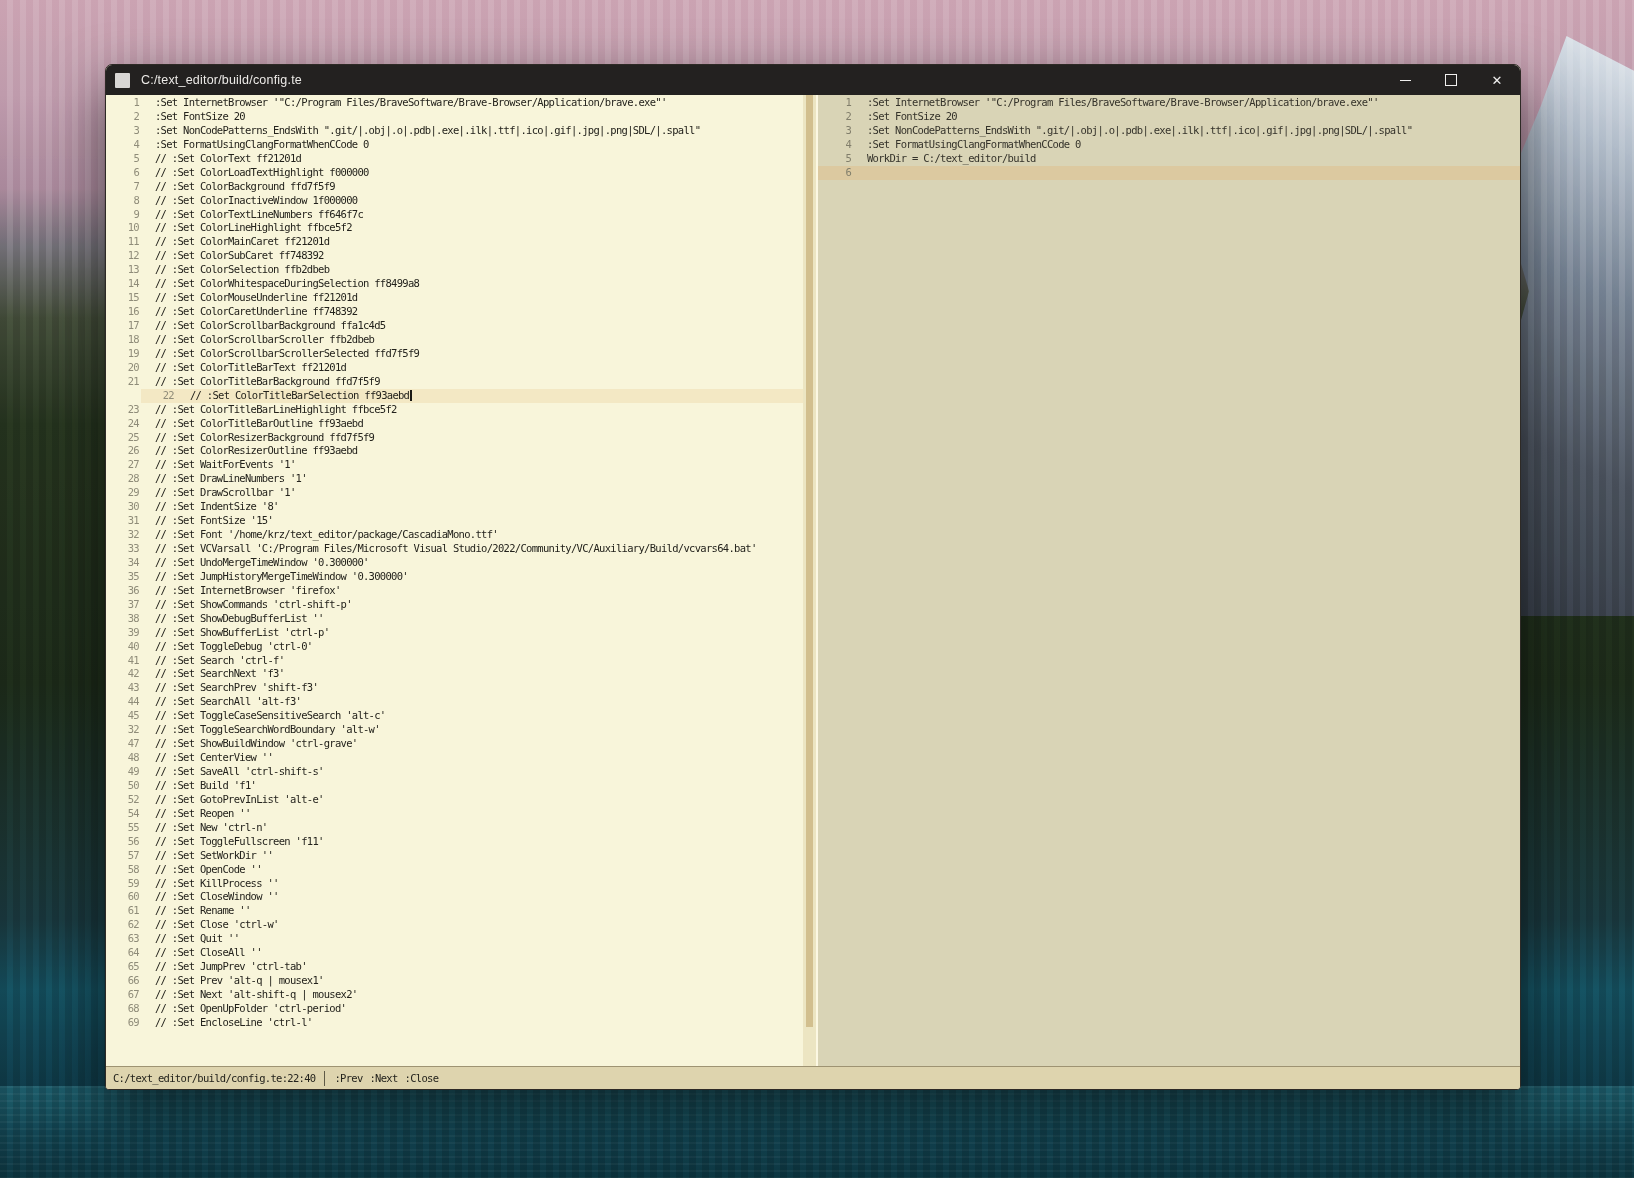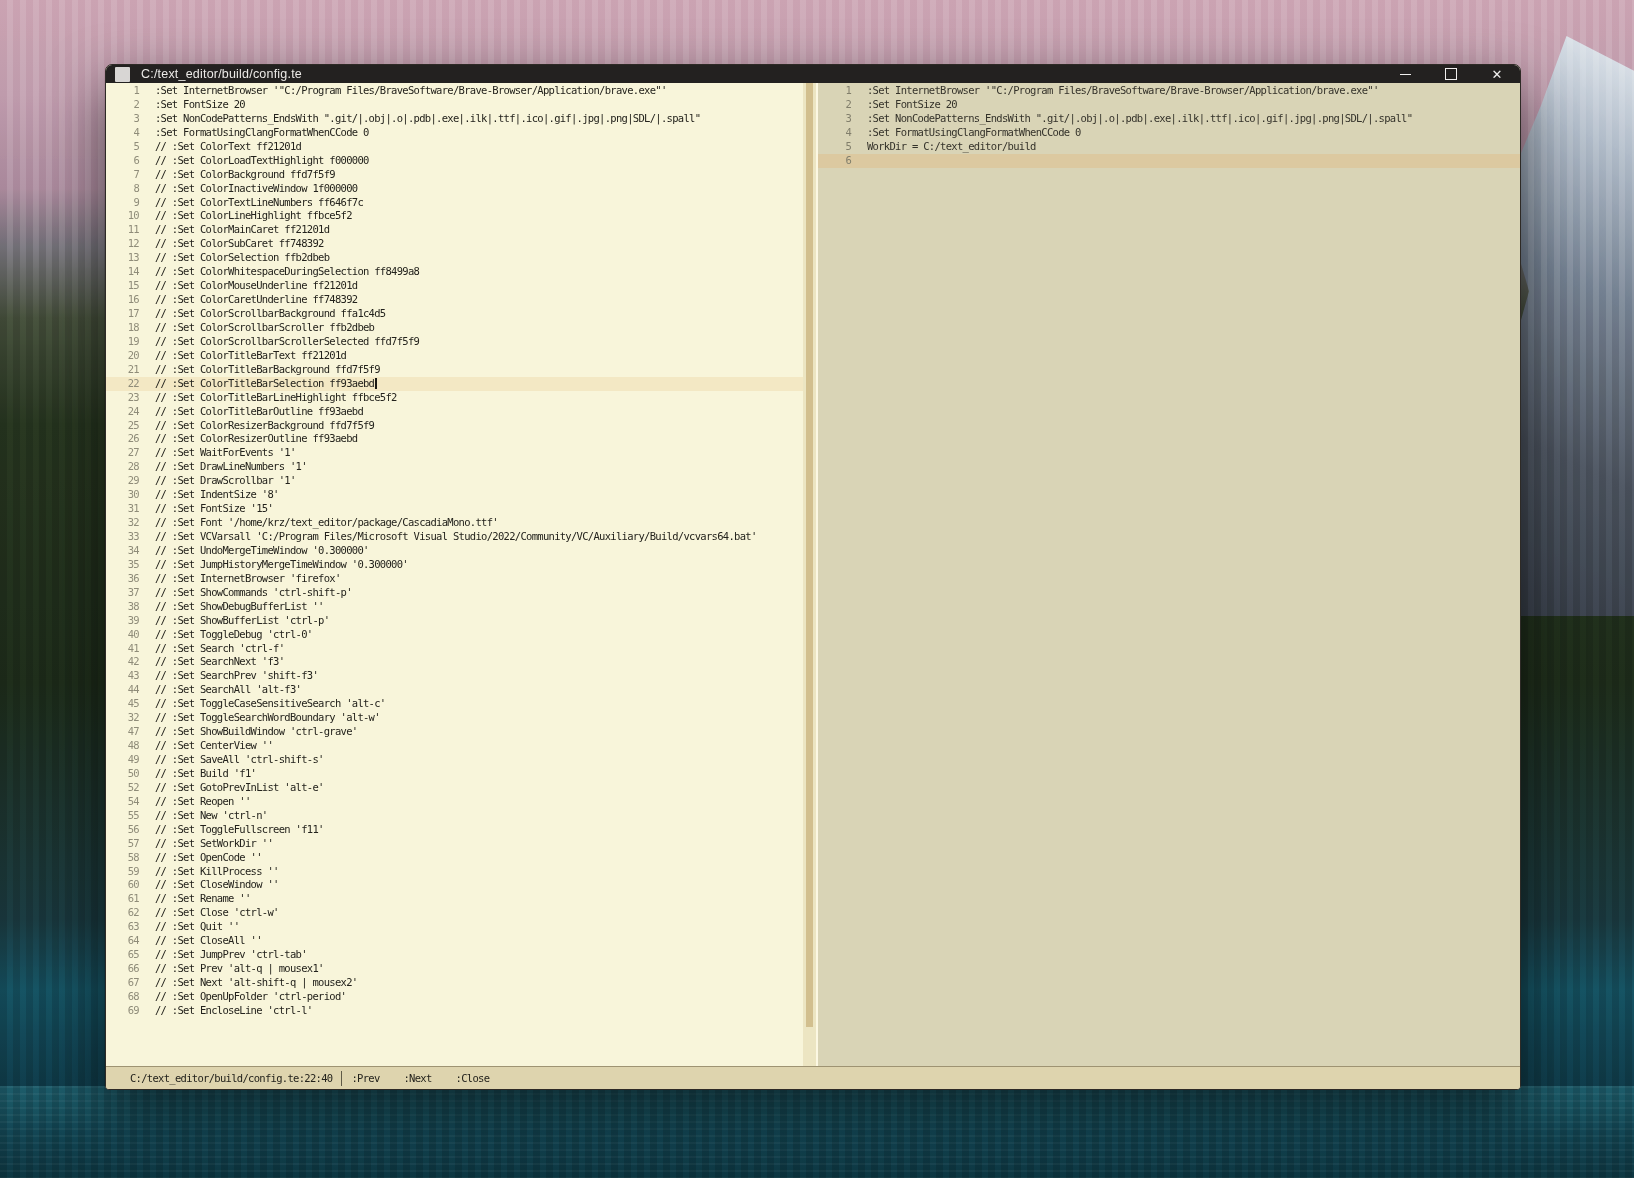--- a/index.html
+++ b/index.html
@@ -20,21 +20,21 @@
   .wp-water-streaks{position:absolute;left:0;right:0;bottom:0;height:92px;
     background:linear-gradient(180deg,#1c5a68 0%,#11424f 55%,#0d3540 100%);}
   .wp-water-streaks::after{content:"";position:absolute;inset:0;
     background:repeating-linear-gradient(180deg,rgba(255,255,255,.045) 0 2px,transparent 2px 7px);}
   
   .window{position:absolute;left:105px;top:64px;width:1416px;height:1026px;
     background:var(--pane_active_bg,#f8f5da);
     border:1px solid #2e2a26;border-radius:7px 7px 4px 4px;
     box-shadow:0 22px 55px rgba(0,0,0,.55);
     display:flex;flex-direction:column;overflow:hidden;box-sizing:border-box;}
-  .titlebar{height:18px;flex:none;background:var(--titlebar_bg,#232120);
+  .titlebar{height:30px;flex:none;background:var(--titlebar_bg,#232120);
     display:flex;align-items:center;padding-left:9px;}
   .file-icon{width:15px;height:15px;background:#d8d6d4;border-radius:1px;flex:none;}
   .title{color:var(--titlebar_text,#eceae7);font:12.5px "Liberation Sans",sans-serif;
     margin-left:11px;letter-spacing:.2px;white-space:pre;}
   .controls{margin-left:auto;display:flex;height:100%;}
   .ctrl{width:46px;height:100%;display:flex;align-items:center;justify-content:center;
     color:#f0efee;font:13px "DejaVu Sans",sans-serif;cursor:default;}
   .glyph-min{width:11px;height:0;border-top:1.6px solid #f0efee;display:block;}
   .glyph-max{width:10px;height:10px;border:1.6px solid #f0efee;display:block;}
   .glyph-close{font-size:13px;line-height:1;}
@@ -43,36 +43,36 @@
   .pane{overflow:hidden;box-sizing:border-box;}
   .pane-left{width:712px;flex:none;position:relative;
     background:var(--pane_active_bg,#f8f5da);border-right:2px solid #fcf8e3;}
   .pane-right{flex:1;background:var(--pane_inactive_bg,#d9d4b6);}
   .code{padding-top:1px;}
   .pane-left .code{width:698px;}
   .row{display:flex;height:13.95px;align-items:center;white-space:pre;
     font-size:10.5px;line-height:13.95px;letter-spacing:-0.7px;}
   .ln{width:33px;flex:none;text-align:right;color:var(--line_number,#8f8c79);}
   .lt{padding-left:16px;color:var(--text,#23221c);}
-  .pane-left .row.current{background:var(--line_highlight_active,#f3e8c4);}
+  .pane-left .row.current{background:var(--line_highlight_active,#f3e8c4);margin-left:35px;}
   .pane-right .row.current{background:var(--line_highlight_inactive,#dcc9a0);}
   .pane-right .ln{color:#817e6b;}
   .pane-right .lt{color:#34322a;}
   .caret{display:inline-block;width:1.5px;height:11px;background:#1a1915;
     vertical-align:-2px;margin-left:1px;}
   .scrollbar{position:absolute;top:0;right:0;width:13px;height:100%;
     background:var(--scrollbar_track,#ece5c2);}
   .scroller{position:absolute;top:0;left:3px;width:7px;height:96%;
     background:var(--scrollbar_thumb,#d2bf8e);}
   
   .statusbar{height:22px;flex:none;background:var(--status_bg,#ded4ae);
     border-top:1px solid #9e9372;display:flex;align-items:center;
-    font-size:10.5px;letter-spacing:-0.7px;color:#23221c;padding:0 24px;white-space:pre;}
+    font-size:10.5px;letter-spacing:-0.7px;color:#23221c;padding:0 7px;white-space:pre;}
   .status-sep{width:1px;height:15px;background:#5f5a47;margin:0 9px;flex:none;}
-  .commands{display:flex;gap:24px;align-items:center;}
+  .commands{display:flex;gap:7px;align-items:center;}
 </style>
 </head>
 <body>
 
 <div class="wallpaper">
   <div class="wp-mountain"></div>
   <div class="wp-water-streaks"></div>
 </div>
 
 <div class="window">

